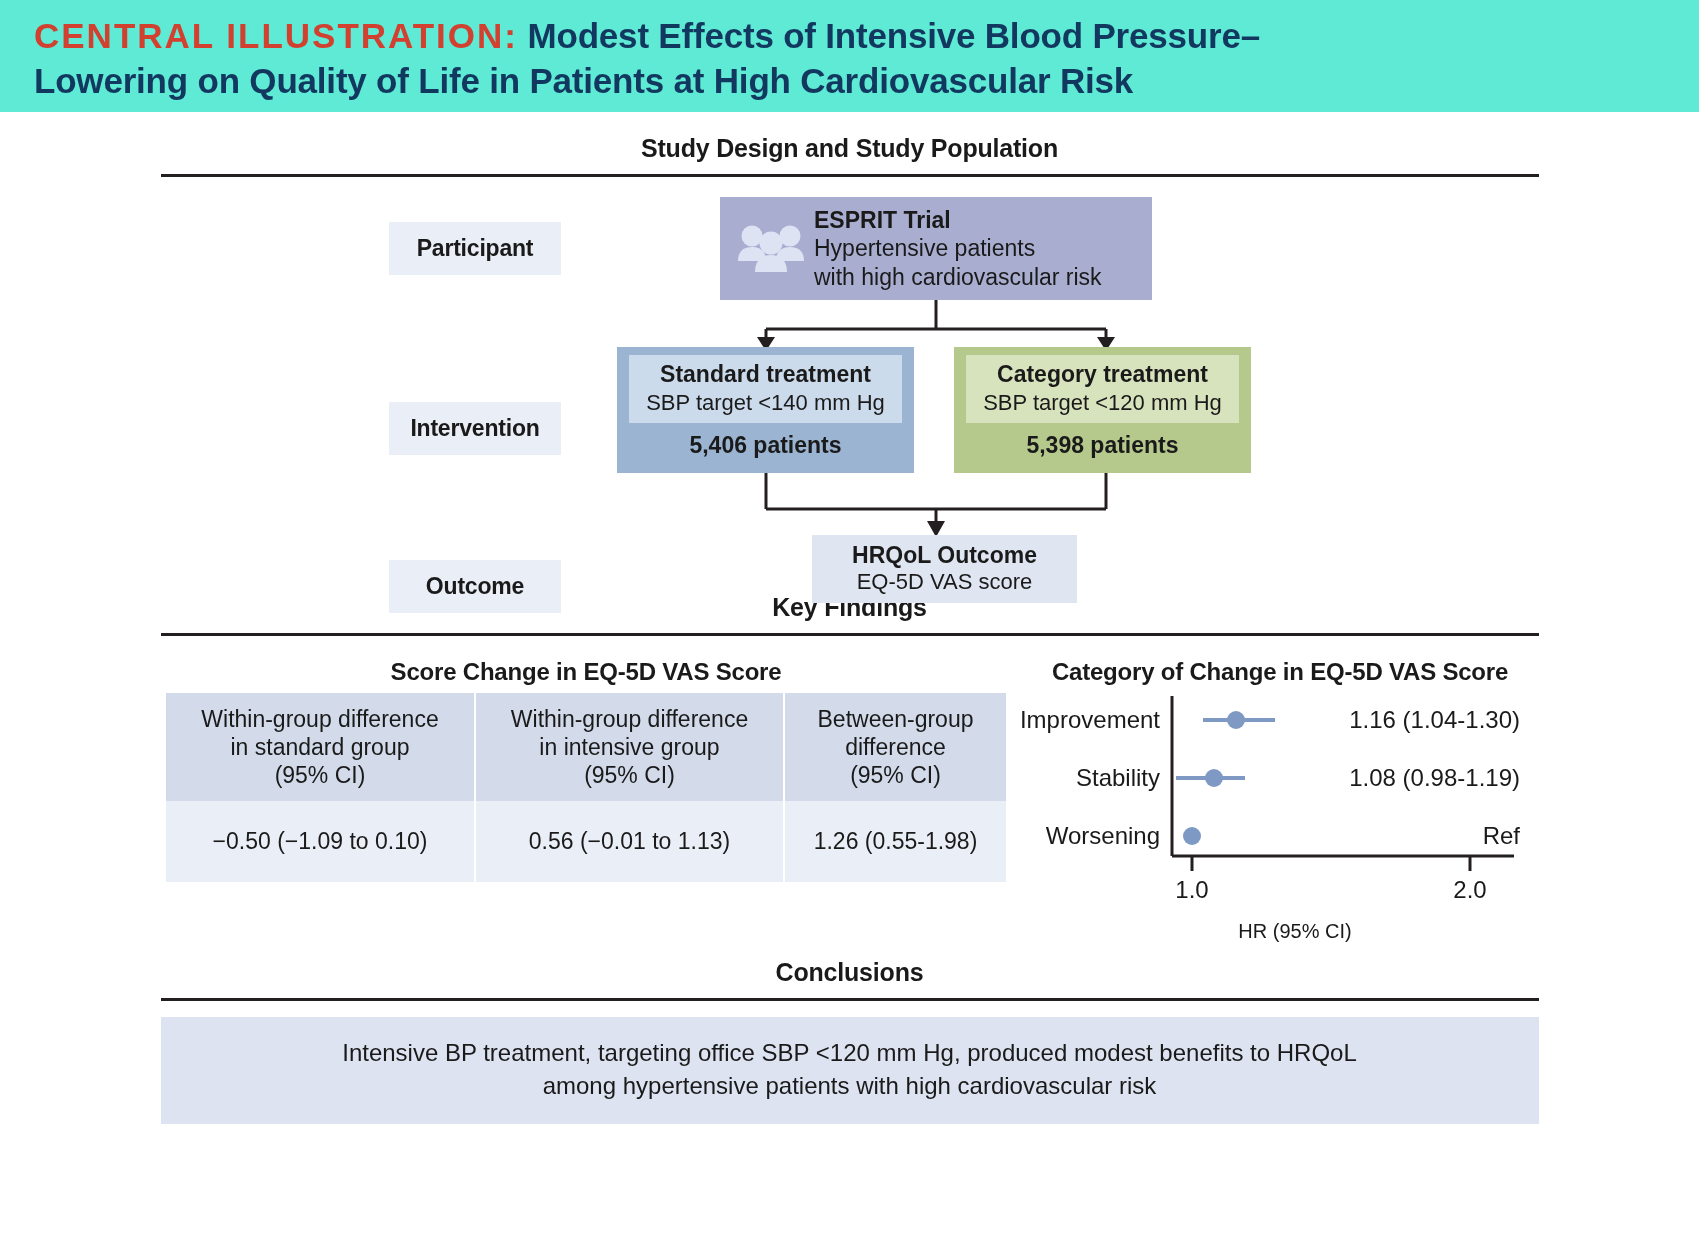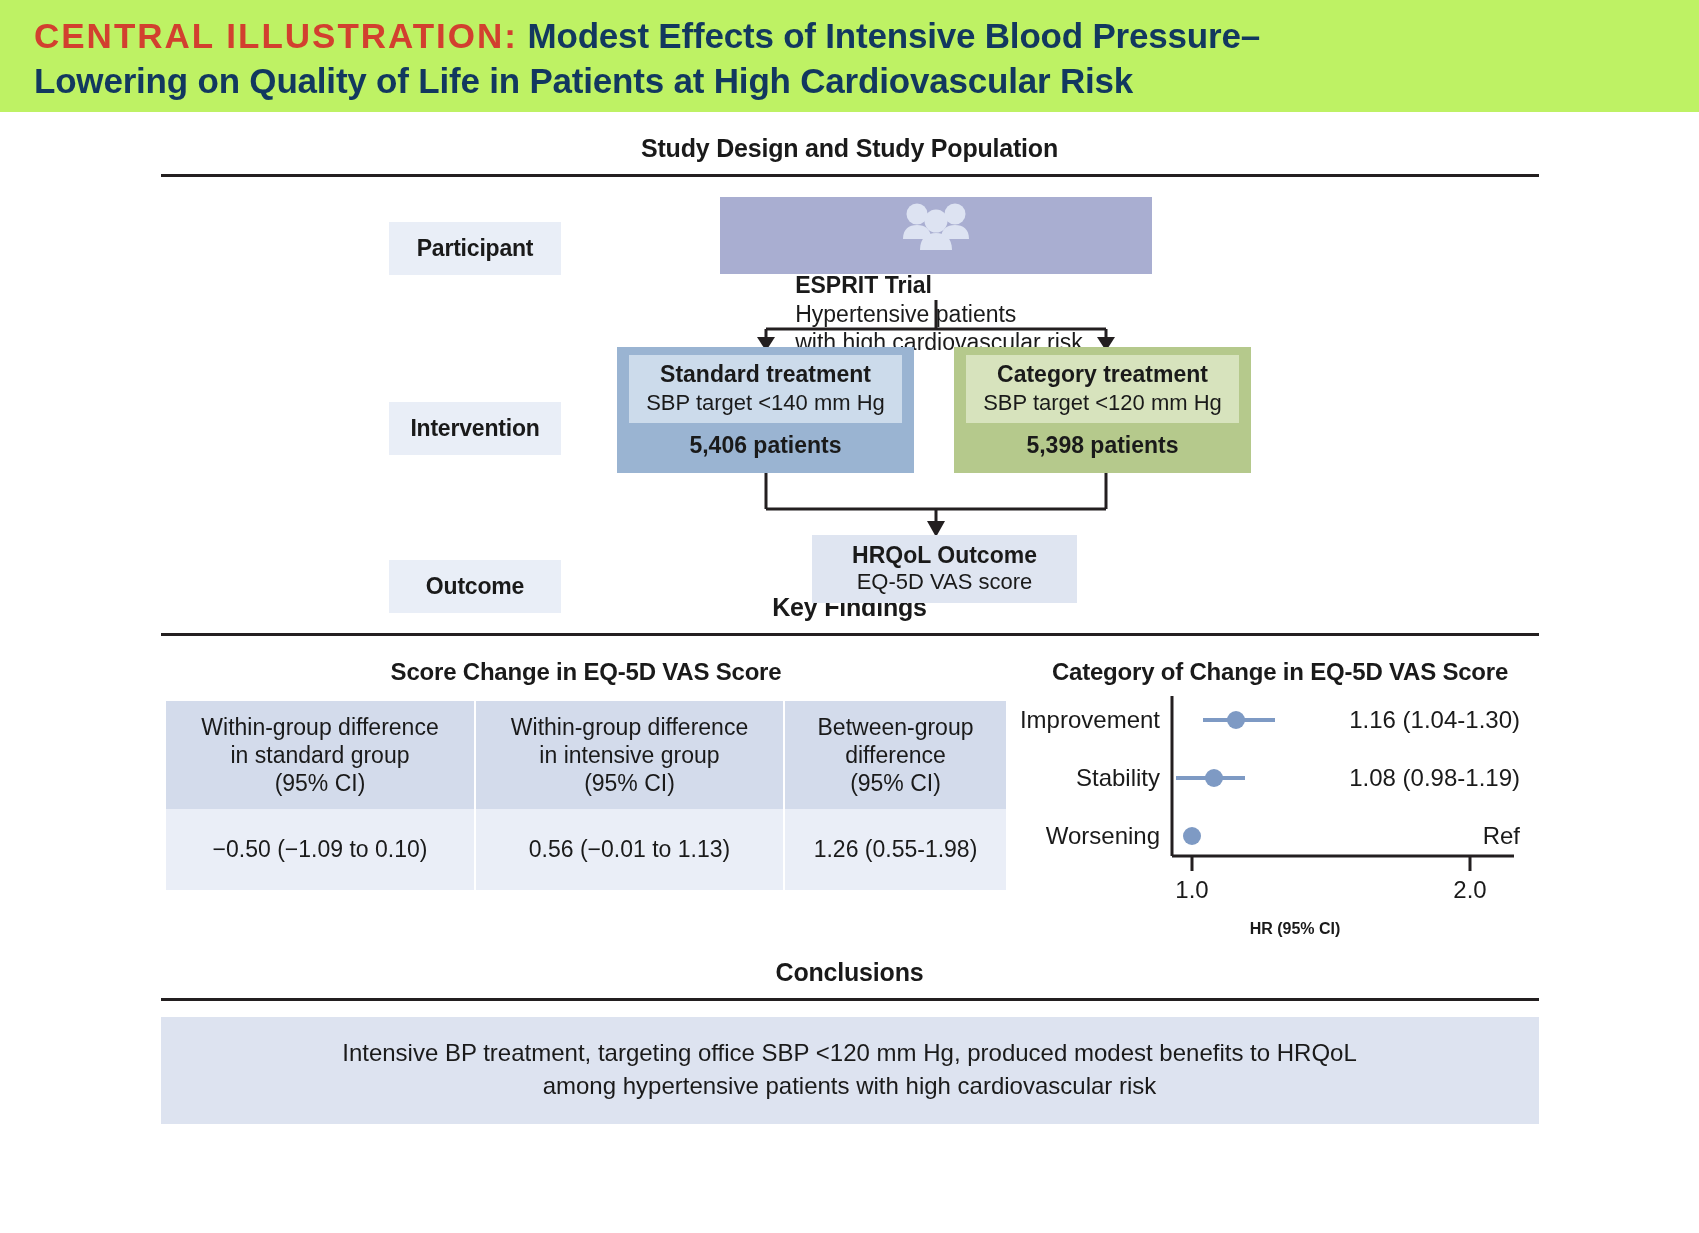--- a/index.html
+++ b/index.html
@@ -6,21 +6,21 @@
   body {
     width: 1699px; height: 1233px;
     background: #ffffff;
     font-family: "Liberation Sans", sans-serif;
     overflow: hidden;
     position: relative;
   }
 
   
   .header {
-    background: #bef264;
+    background: #5eead4;
     padding: 14px 34px 22px 34px;
     width: 1699px;
     height: 112px;
   }
   .header-line {
     font-size: 35px;
     font-weight: bold;
     color: #12385f;
     line-height: 1.28;
     letter-spacing: -0.2px;
@@ -63,25 +63,25 @@
     align-items: center;
     justify-content: center;
     letter-spacing: -0.2px;
   }
 
   .box {
     position: absolute;
   }
   .participant-box {
     left: 720px; top: 20px;
-    width: 432px; height: 77px;
+    width: 432px; height: 103px;
     background: #a9aed1;
     display: flex;
     align-items: center;
-    flex-direction: column;
+    padding-left: 14px;
   }
   .people-icon { width: 74px; flex: 0 0 74px; }
   .participant-text {
     color: #1a1a1a;
     font-size: 23px;
     line-height: 1.24;
     padding-left: 6px;
   }
   .participant-text .t1 { font-weight: bold; }
 
@@ -193,22 +193,22 @@
     text-align: right;
   }
   .tick-label {
     position: absolute;
     font-size: 24px;
     color: #1a1a1a;
     text-align: center;
   }
   .axis-title {
     position: absolute;
-    font-size: 16px;
-    font-weight: bold;
+    font-size: 20px;
+    font-weight: normal;
     color: #1a1a1a;
     text-align: center;
   }
 
   
   .conclusion-box {
     width: 1378px;
     margin: 16px auto 0 auto;
     background: #dde3f0;
     text-align: center;
@@ -304,21 +304,21 @@
 
 <div style="margin-top:-4px;">
   <div class="section-title">Key Findings</div>
   <div class="rule"></div>
 </div>
 
 <div class="findings">
 
   <div style="position:absolute; left:166px; top:22px;">
     <div class="panel-title" style="width:840px;">Score Change in EQ-5D VAS Score</div>
-    <table class="score-table" style="margin-top:15px;">
+    <table class="score-table" style="margin-top:7px;">
       <thead>
         <tr>
           <th>
             <div>Within-group difference</div>
             <div>in standard group</div>
             <div>(95% CI)</div>
           </th>
           <th>
             <div>Within-group difference</div>
             <div>in intensive group</div>

